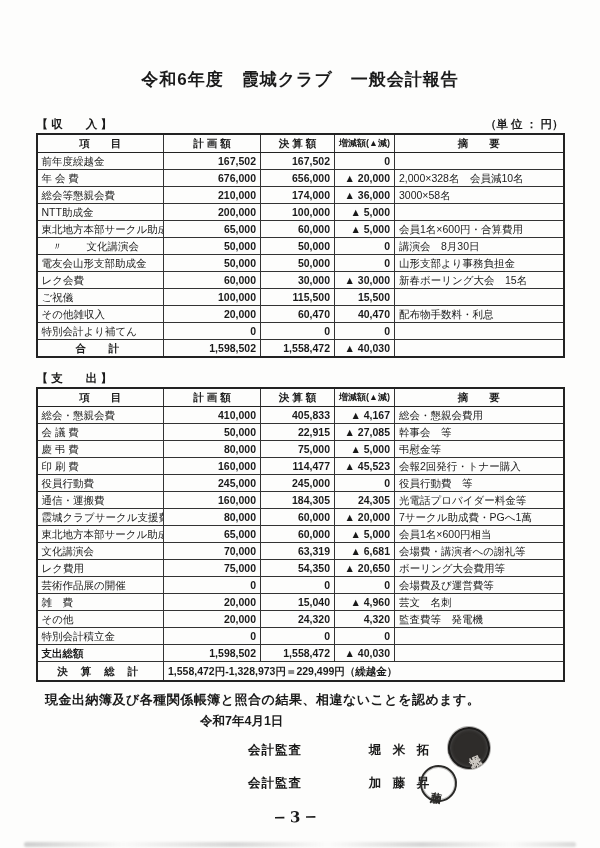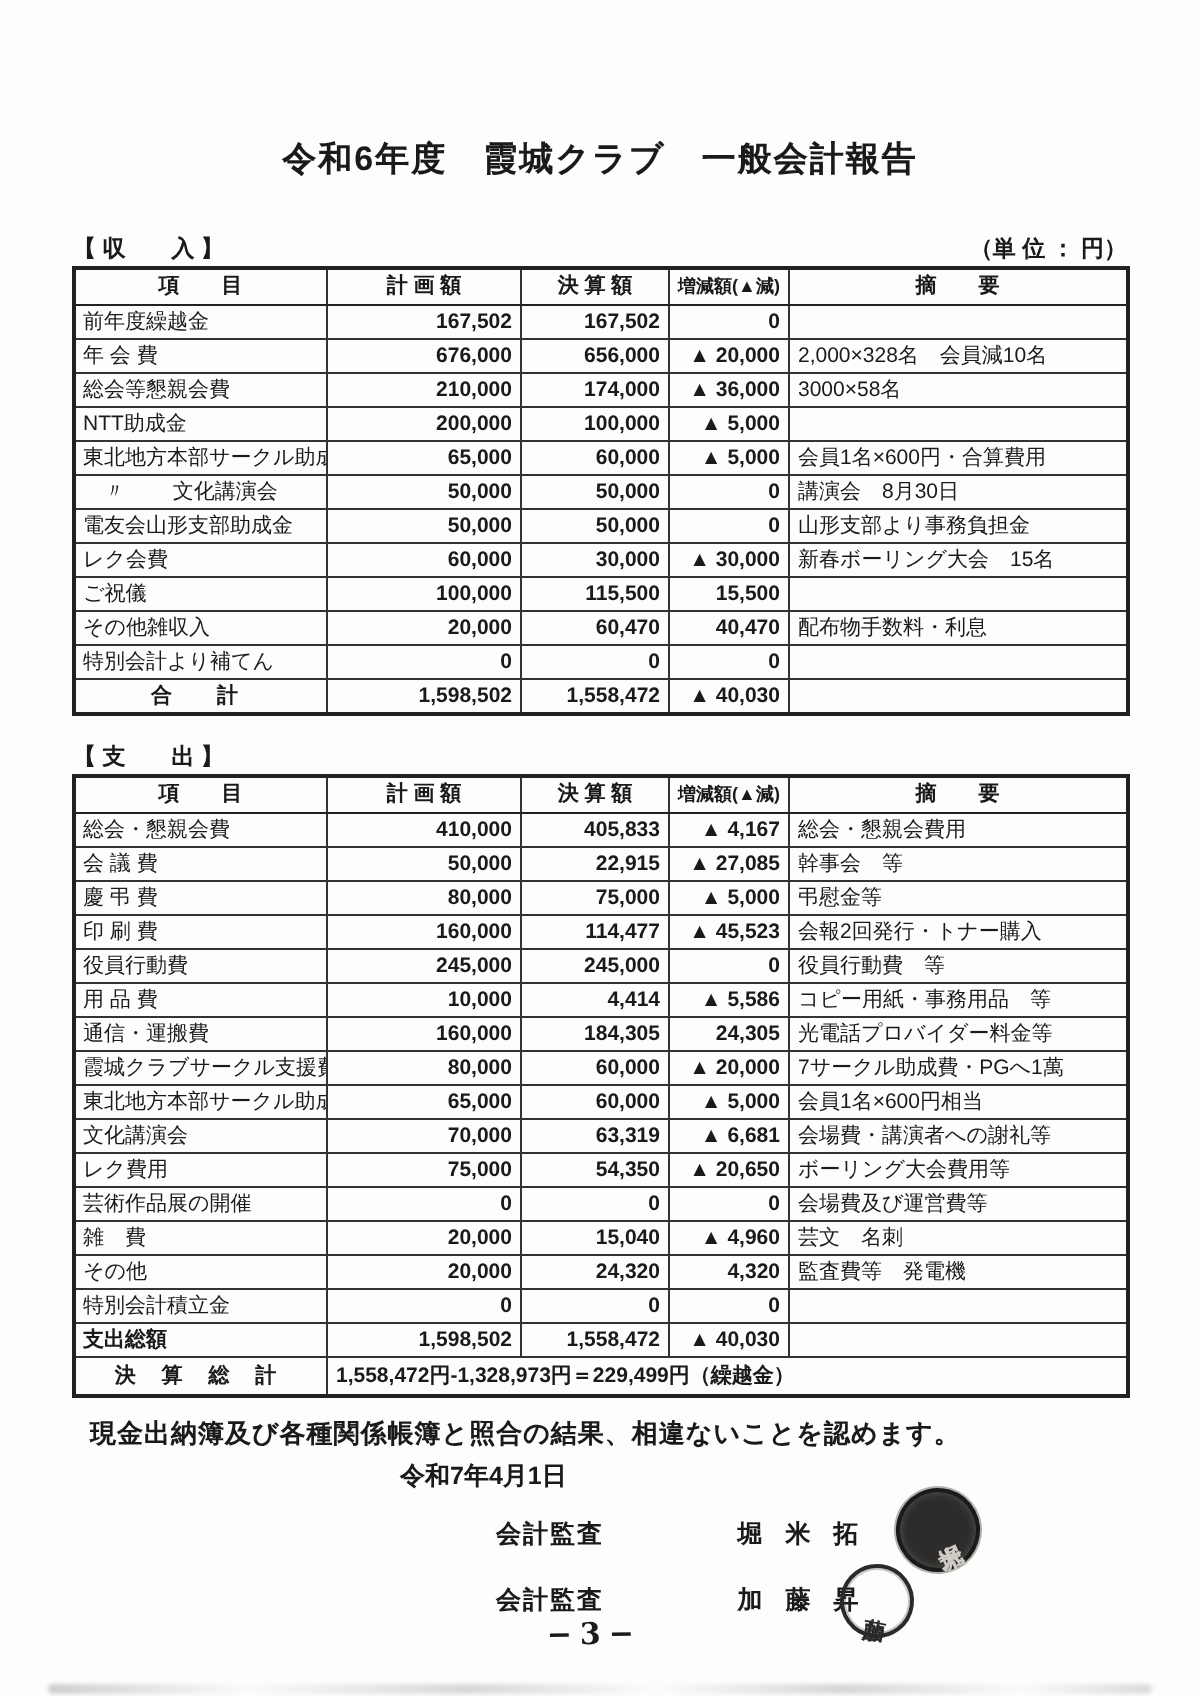--- a/index.html
+++ b/index.html
@@ -277,27 +277,20 @@
           <td class="col-note">会報2回発行・トナー購入</td>
         </tr>
         <tr>
           <td class="col-item">役員行動費</td>
           <td class="col-num">245,000</td>
           <td class="col-num">245,000</td>
           <td class="col-diff">0</td>
           <td class="col-note">役員行動費　等</td>
         </tr>
         <tr>
-          <td class="col-item">用 品 費</td>
-          <td class="col-num">10,000</td>
-          <td class="col-num">4,414</td>
-          <td class="col-diff">▲ 5,586</td>
-          <td class="col-note">コピー用紙・事務用品　等</td>
-        </tr>
-        <tr>
           <td class="col-item">通信・運搬費</td>
           <td class="col-num">160,000</td>
           <td class="col-num">184,305</td>
           <td class="col-diff">24,305</td>
           <td class="col-note">光電話プロバイダー料金等</td>
         </tr>
         <tr>
           <td class="col-item">霞城クラブサークル支援費</td>
           <td class="col-num">80,000</td>
           <td class="col-num">60,000</td>

